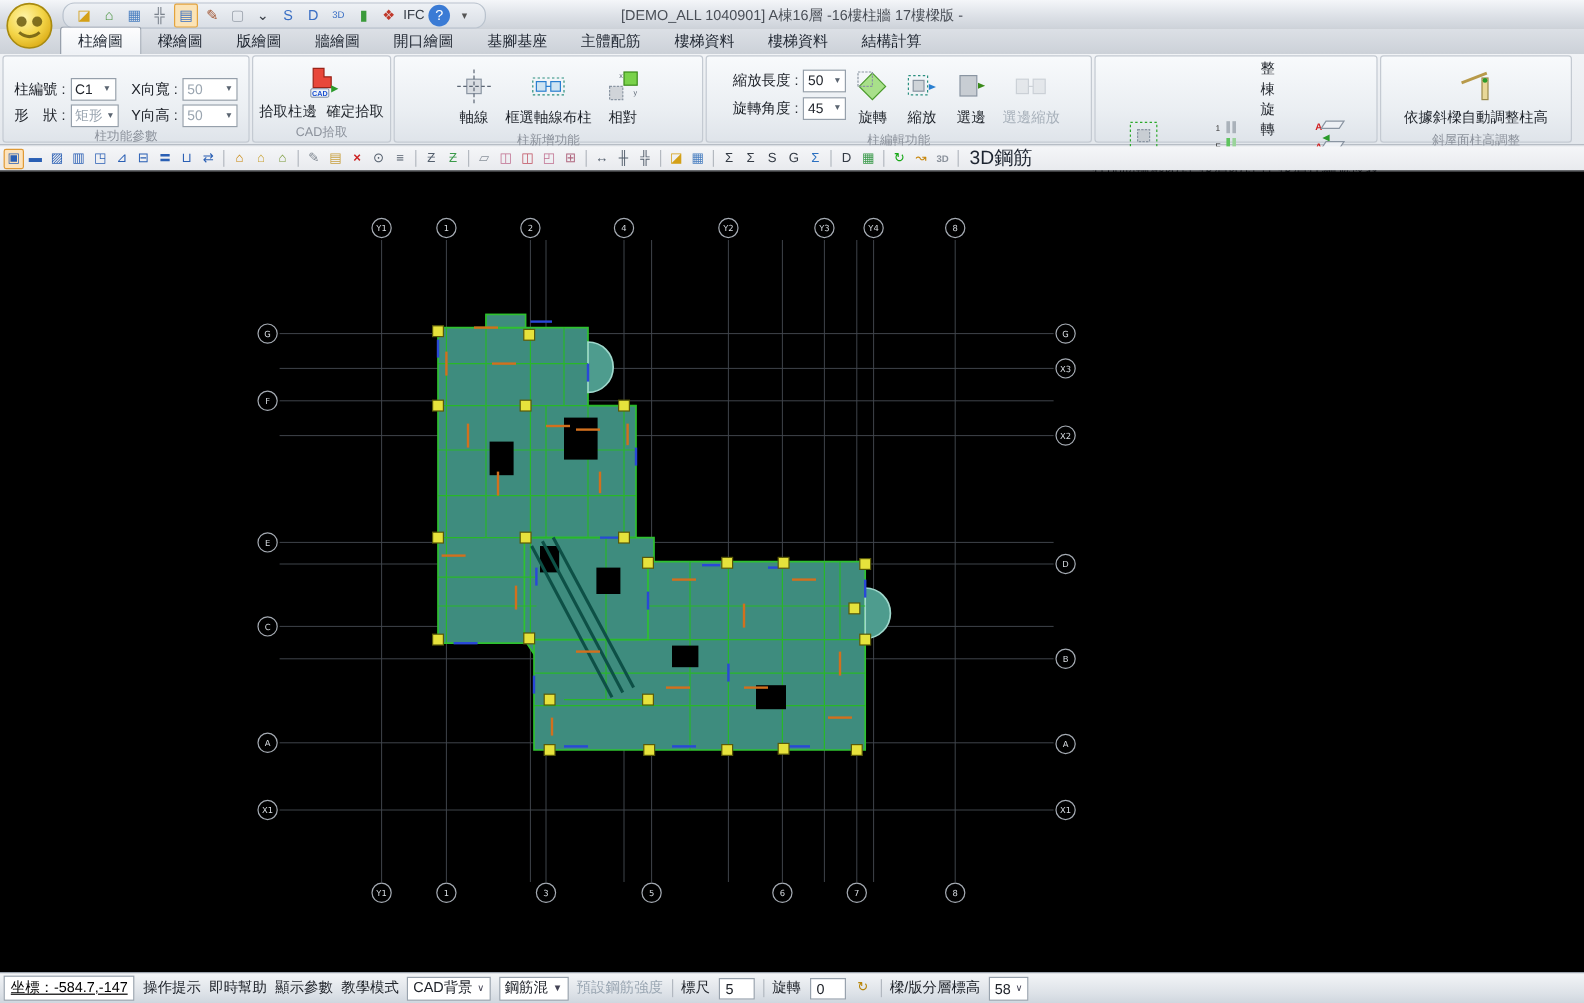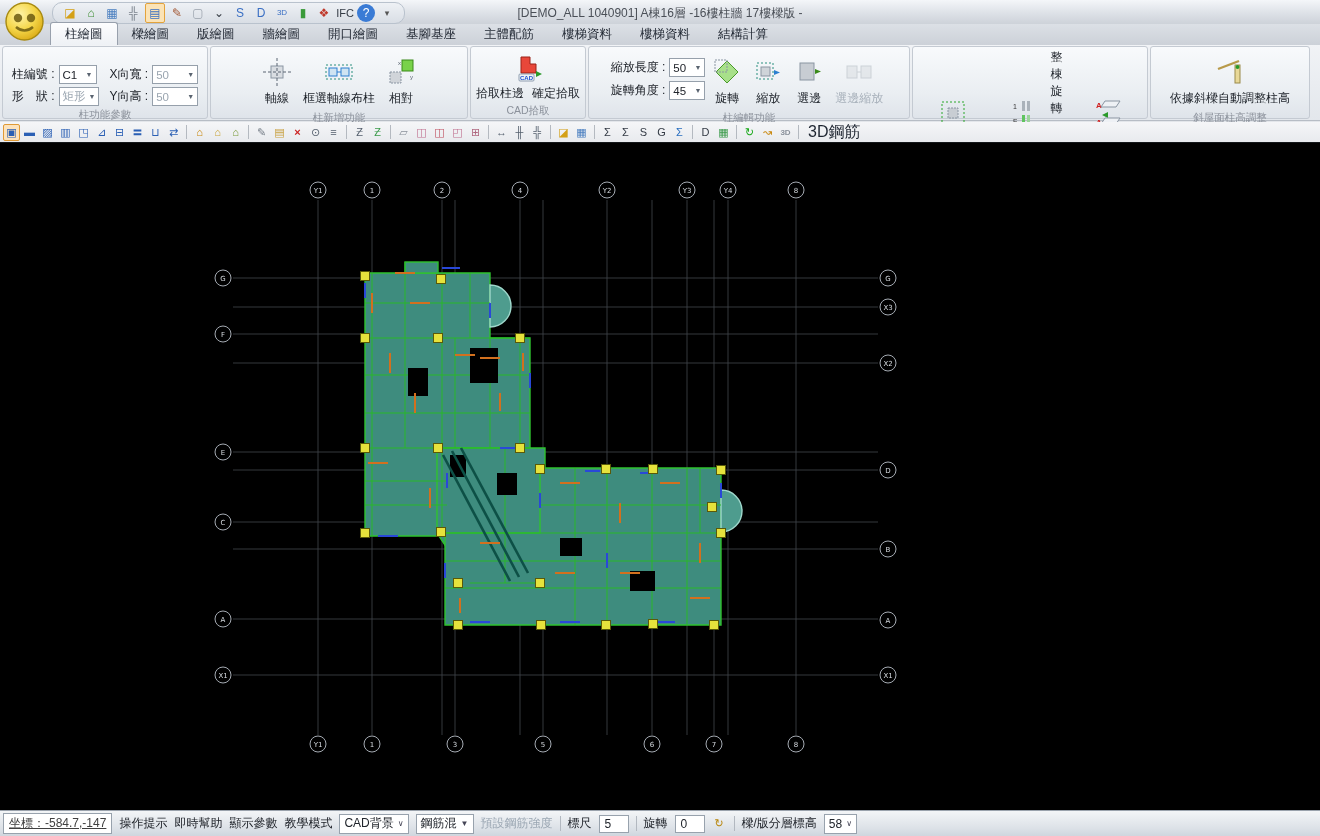--- a/index.html
+++ b/index.html
@@ -51,21 +51,21 @@
   .tbi{min-width:17px;height:17px;font-size:11px;text-align:center;line-height:17px;cursor:pointer;border-radius:2px;}
   .tbi.hl{background:#fde3bc;border:1px solid #e09a35;box-sizing:border-box;line-height:15px;}
   .tbsep{width:1px;height:14px;background:#b4b9c0;margin:0 3px;}
   .tblabel{font-size:16px;color:#1d2430;margin-left:5px;}
   
   .canvas{position:absolute;top:143px;left:0;width:1320px;height:667px;background:#000;}
   
   .statusbar{position:absolute;top:810px;left:0;right:0;height:26px;
     background:linear-gradient(#f3f5f7,#dce1e7 70%,#cfd6de);border-top:1px solid #9aa2ac;
     display:flex;align-items:center;font-size:12px;color:#20242b;gap:7px;padding-left:3px;box-sizing:border-box;}
-  .coordcell{border:1px solid #98a2ad;background:#fff;color:#404040;padding:1px 5px;text-decoration:underline;cursor:pointer;}
+  .coordcell{border:1px solid #98a2ad;background:#fff;color:#000000;padding:1px 5px;text-decoration:underline;cursor:pointer;}
   .sbtn{cursor:pointer;white-space:nowrap;}
   .ssep{width:1px;height:15px;background:#b2b8c0;}
   .ssel{display:flex;align-items:center;background:#fff;border:1px solid #98a2ad;height:18px;
     padding:0 4px;gap:4px;cursor:pointer;white-space:nowrap;}
   .ssel .arr{font-size:8px;color:#445;}
   .sinput{background:#fff;border:1px solid #98a2ad;height:16px;line-height:16px;padding:0 5px;min-width:18px;cursor:text;}
   .disabledtext{color:#9aa6b2;}
   .rotico{width:15px;height:15px;font-size:11px;line-height:15px;text-align:center;color:#b8860b;cursor:pointer;}
 </style>
 </head>
@@ -155,66 +155,66 @@
             <span class="fsel disabled">
               <span>50</span>
                 <span class="arr">▼</span>
             </span>
           </div>
         </div>
       </div>
       <div class="rgtitle">柱功能參數</div>
     </div>
 
-    <div class="rgroup" style="width:258px">
-      <div class="rgbody">
-        <div class="rbtn">
-          <svg class="ricon" viewBox="0 0 30 30">
-            <rect x="9" y="9" width="12" height="12" fill="#d9dde2" stroke="#8a95a2"></rect>
-            <line x1="1" y1="15" x2="29" y2="15" stroke="#5a6472" stroke-dasharray="3,2"></line>
-            <line x1="15" y1="1" x2="15" y2="29" stroke="#5a6472" stroke-dasharray="3,2"></line>
-          </svg>
-          <span>軸線</span>
-        </div>
-        <div class="rbtn">
-          <svg class="ricon" viewBox="0 0 30 30">
-            <rect x="2" y="8" width="26" height="14" fill="none" stroke="#2a8f7f" stroke-dasharray="2,2"></rect>
-            <rect x="5" y="11" width="8" height="8" fill="#cfe4f2" stroke="#2a7fd0"></rect>
-            <rect x="17" y="11" width="8" height="8" fill="#cfe4f2" stroke="#2a7fd0"></rect>
-            <line x1="13" y1="15" x2="17" y2="15" stroke="#2a7fd0"></line>
-          </svg>
-          <span>框選軸線布柱</span>
-        </div>
-        <div class="rbtn">
-          <svg class="ricon" viewBox="0 0 30 30">
-            <rect x="4" y="15" width="11" height="11" fill="#d0d4d9" stroke="#8a95a2" stroke-dasharray="2,1"></rect>
-            <rect x="16" y="3" width="11" height="11" fill="#79d24a" stroke="#3a8a1a"></rect>
-            <text x="12" y="8" font-size="6" fill="#5a6472">x</text>
-            <text x="24" y="22" font-size="6" fill="#5a6472">y</text>
-          </svg>
-          <span>相對</span>
-        </div>
-      </div>
-      <div class="rgtitle">柱新增功能</div>
-    </div>
-
     <div class="rgroup" style="width:116px">
       <div class="rgbody" style="flex-direction:column;justify-content:flex-end;gap:2px">
         <svg class="ricon" viewBox="0 0 30 30">
           <path d="M8,4 h9 v7 h6 v9 h-15 z" fill="#e8473a" stroke="#9a2318" stroke-width="1"></path>
           <polygon points="23,18 29,21 23,24" fill="#2a9a2a"></polygon>
           <rect x="6" y="21" width="15" height="7" rx="1" fill="#eef3f8" stroke="#7a8aa0" stroke-width=".8"></rect>
           <text x="13.5" y="27" text-anchor="middle" font-size="6" fill="#1a4fd0" font-weight="bold">CAD</text>
         </svg>
         <div class="btnpair">
           <span>拾取柱邊</span>
           <span>確定拾取</span>
         </div>
       </div>
       <div class="rgtitle">CAD拾取</div>
+    </div>
+
+    <div class="rgroup" style="width:258px">
+      <div class="rgbody">
+        <div class="rbtn">
+          <svg class="ricon" viewBox="0 0 30 30">
+            <rect x="9" y="9" width="12" height="12" fill="#d9dde2" stroke="#8a95a2"></rect>
+            <line x1="1" y1="15" x2="29" y2="15" stroke="#5a6472" stroke-dasharray="3,2"></line>
+            <line x1="15" y1="1" x2="15" y2="29" stroke="#5a6472" stroke-dasharray="3,2"></line>
+          </svg>
+          <span>軸線</span>
+        </div>
+        <div class="rbtn">
+          <svg class="ricon" viewBox="0 0 30 30">
+            <rect x="2" y="8" width="26" height="14" fill="none" stroke="#2a8f7f" stroke-dasharray="2,2"></rect>
+            <rect x="5" y="11" width="8" height="8" fill="#cfe4f2" stroke="#2a7fd0"></rect>
+            <rect x="17" y="11" width="8" height="8" fill="#cfe4f2" stroke="#2a7fd0"></rect>
+            <line x1="13" y1="15" x2="17" y2="15" stroke="#2a7fd0"></line>
+          </svg>
+          <span>框選軸線布柱</span>
+        </div>
+        <div class="rbtn">
+          <svg class="ricon" viewBox="0 0 30 30">
+            <rect x="4" y="15" width="11" height="11" fill="#d0d4d9" stroke="#8a95a2" stroke-dasharray="2,1"></rect>
+            <rect x="16" y="3" width="11" height="11" fill="#79d24a" stroke="#3a8a1a"></rect>
+            <text x="12" y="8" font-size="6" fill="#5a6472">x</text>
+            <text x="24" y="22" font-size="6" fill="#5a6472">y</text>
+          </svg>
+          <span>相對</span>
+        </div>
+      </div>
+      <div class="rgtitle">柱新增功能</div>
     </div>
 
     <div class="rgroup" style="width:322px">
       <div class="rgbody">
         <div class="fields1">
           <div class="fieldrow">
             <span>縮放長度 :</span>
             <span class="fsel" style="min-width:28px">
               <span>50</span>
                 <span class="arr">▼</span>

